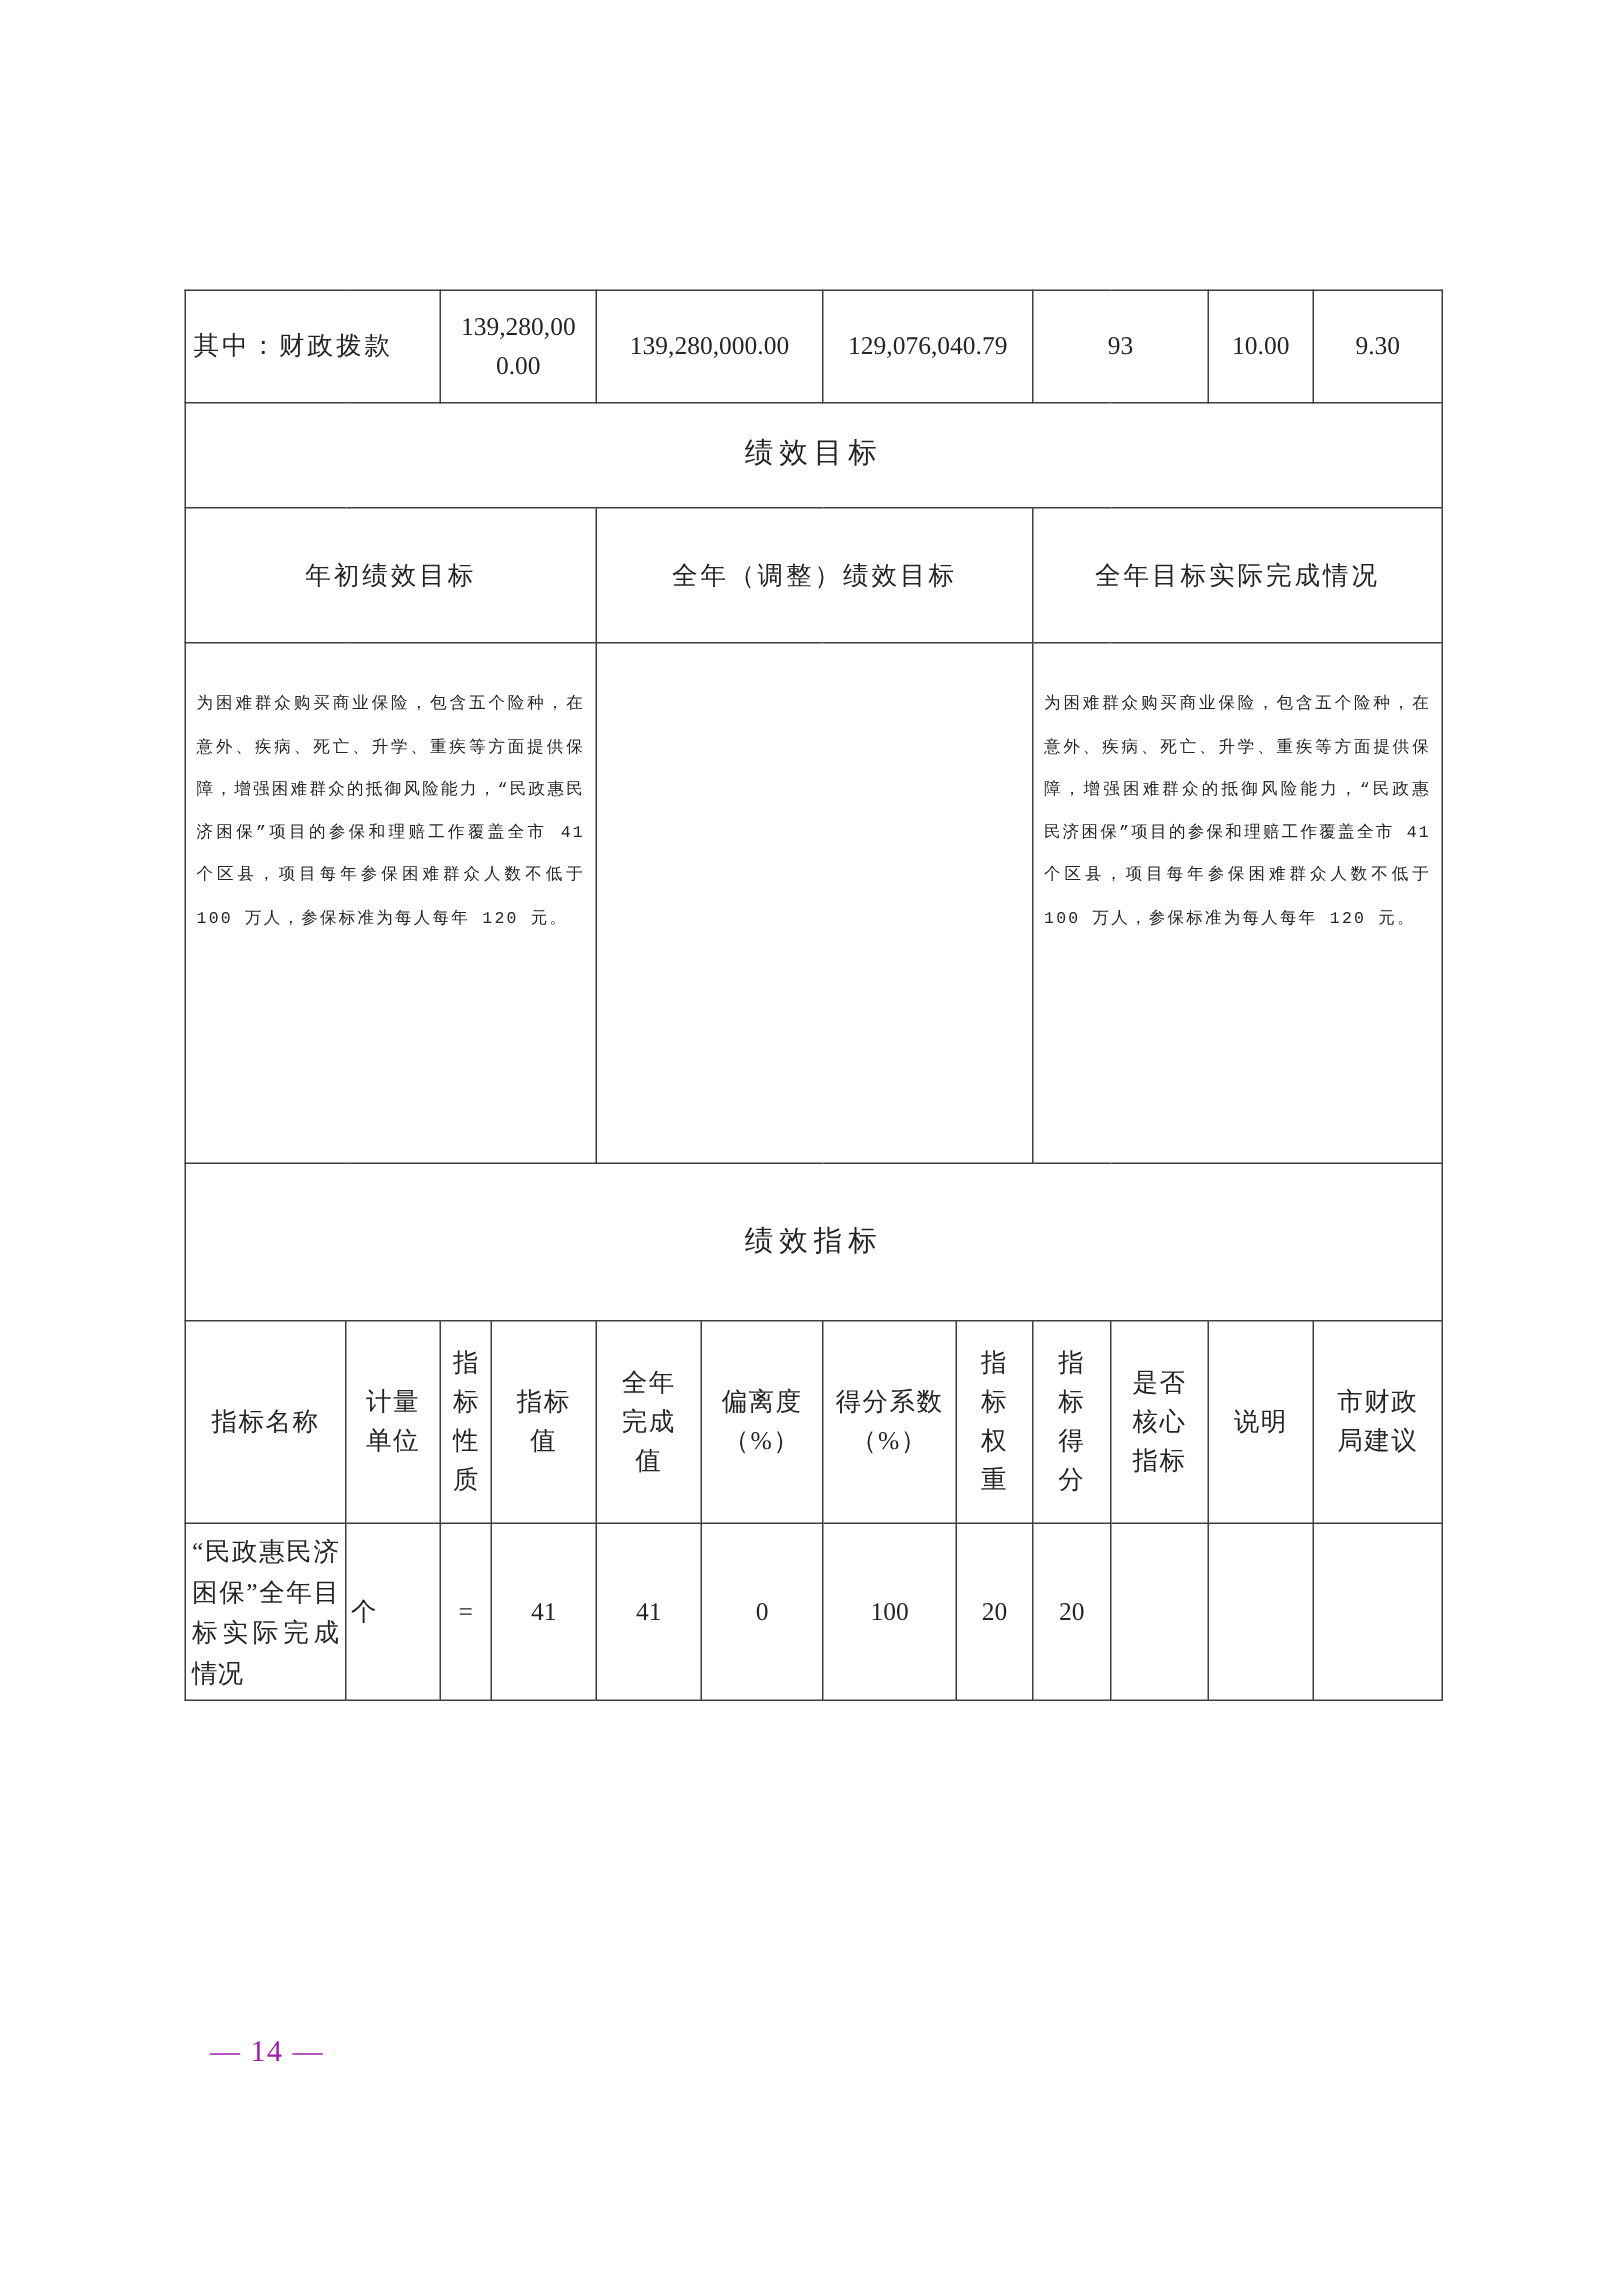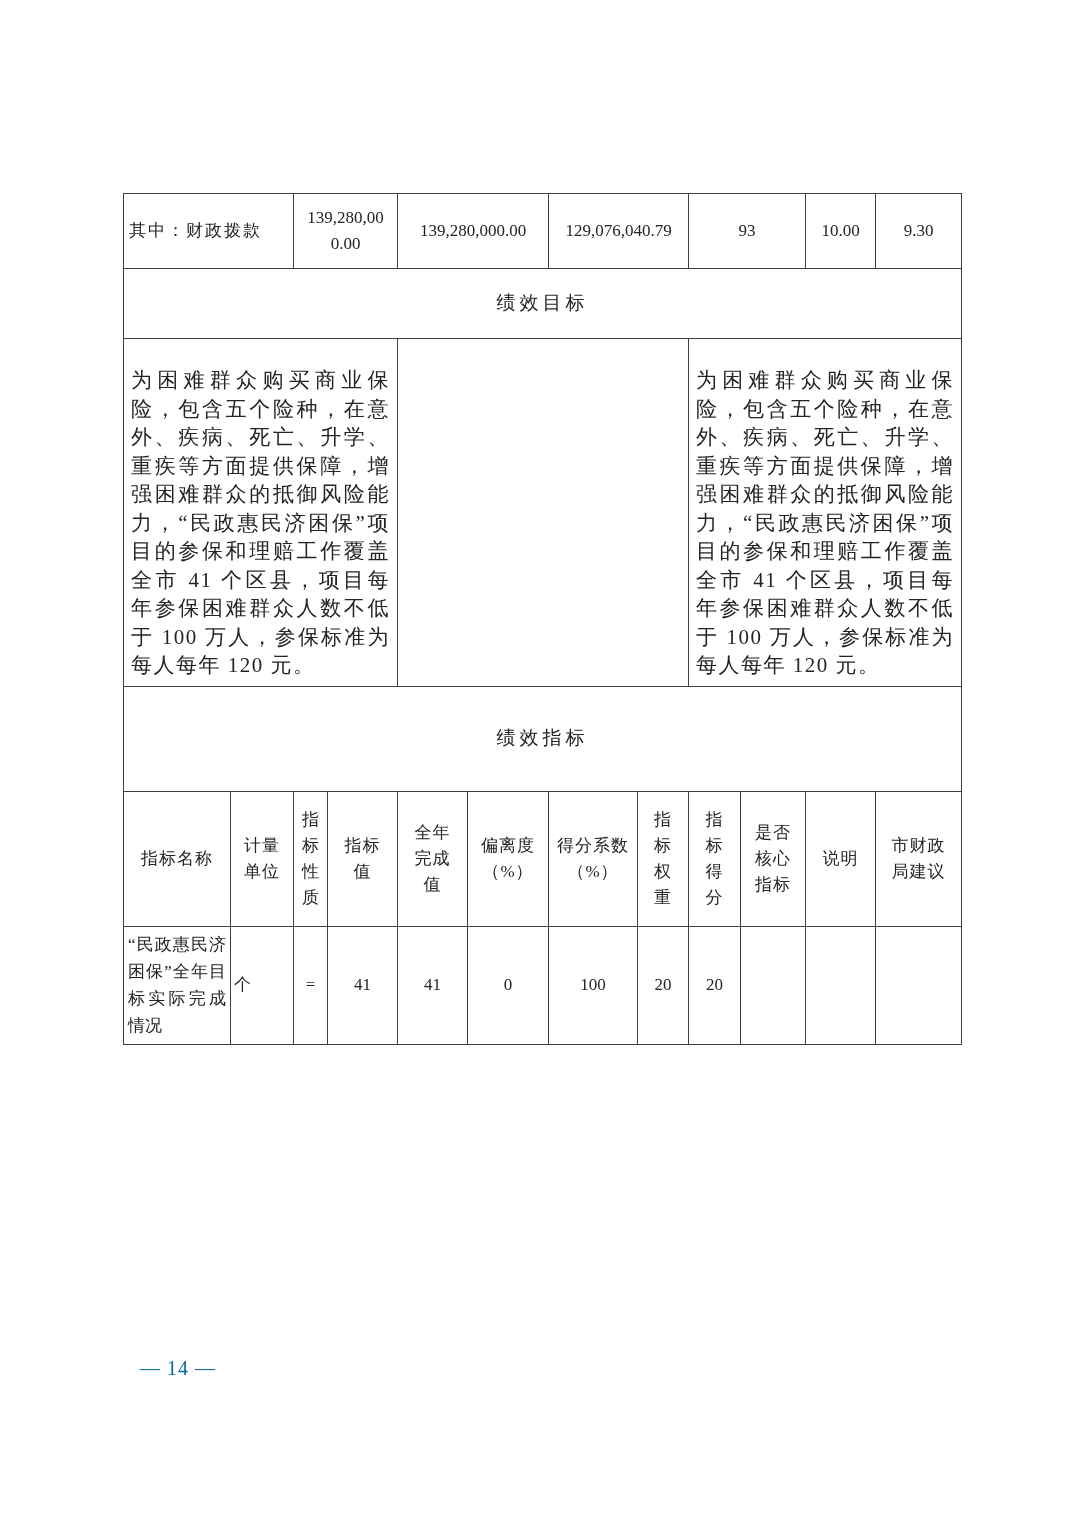--- a/index.html
+++ b/index.html
@@ -38,32 +38,32 @@
     word-break: break-all; padding: 0 12px; line-height: 26px;
   }
   .section-title {
     font-size: 19px; letter-spacing: 4px;
   }
   .goal-col-head { letter-spacing: 2px; }
   .goal-text {
     text-align: justify; text-justify: inter-ideograph;
     vertical-align: top;
     padding: 27px 7px 6px 7px;
-    font-size: 21px; line-height: 28.5px; letter-spacing: 1.5px;
+    font-size: 11px; line-height: 28.5px; letter-spacing: 1.5px; font-family: Liberation Mono, monospace;
   }
   .ind-head-cell { padding: 2px 8px; line-height: 26px; letter-spacing: 1px; }
   .name-cell {
     text-align: justify; text-justify: inter-ideograph;
     padding: 2px 4px; line-height: 27px; vertical-align: middle;
   }
   .unit-cell { text-align: left; padding-left: 3px; }
 
   .page-number {
     position: absolute; left: 140px; top: 1357px;
-    font-size: 20px; letter-spacing: 1px; color: #0369a1;
+    font-size: 20px; letter-spacing: 1px; color: #a21caf;
   }
 </style>
 </head>
 <body>
 
 <div class="page">
 
   <table class="doc-table">
     <colgroup>
       <col style="width:107px">
@@ -88,20 +88,25 @@
       <td colspan="2">129,076,040.79</td>
       <td colspan="2">93</td>
       <td>10.00</td>
       <td>9.30</td>
     </tr>
 
     <tr class="r-section1">
       <td colspan="12" class="section-title">绩效目标</td>
     </tr>
 
+    <tr class="r-goalhead">
+      <td colspan="4" class="goal-col-head">年初绩效目标</td>
+      <td colspan="4" class="goal-col-head">全年（调整）绩效目标</td>
+      <td colspan="4" class="goal-col-head">全年目标实际完成情况</td>
+    </tr>
 
     <tr class="r-goaltext">
       <td colspan="4" class="goal-text">为困难群众购买商业保险，包含五个险种，在意外、疾病、死亡、升学、重疾等方面提供保障，增强困难群众的抵御风险能力，“民政惠民济困保”项目的参保和理赔工作覆盖全市 41 个区县，项目每年参保困难群众人数不低于 100 万人，参保标准为每人每年 120 元。</td>
       <td colspan="4" class="goal-text"></td>
       <td colspan="4" class="goal-text">为困难群众购买商业保险，包含五个险种，在意外、疾病、死亡、升学、重疾等方面提供保障，增强困难群众的抵御风险能力，“民政惠民济困保”项目的参保和理赔工作覆盖全市 41 个区县，项目每年参保困难群众人数不低于 100 万人，参保标准为每人每年 120 元。</td>
     </tr>
 
     <tr class="r-section2">
       <td colspan="12" class="section-title">绩效指标</td>
     </tr>

